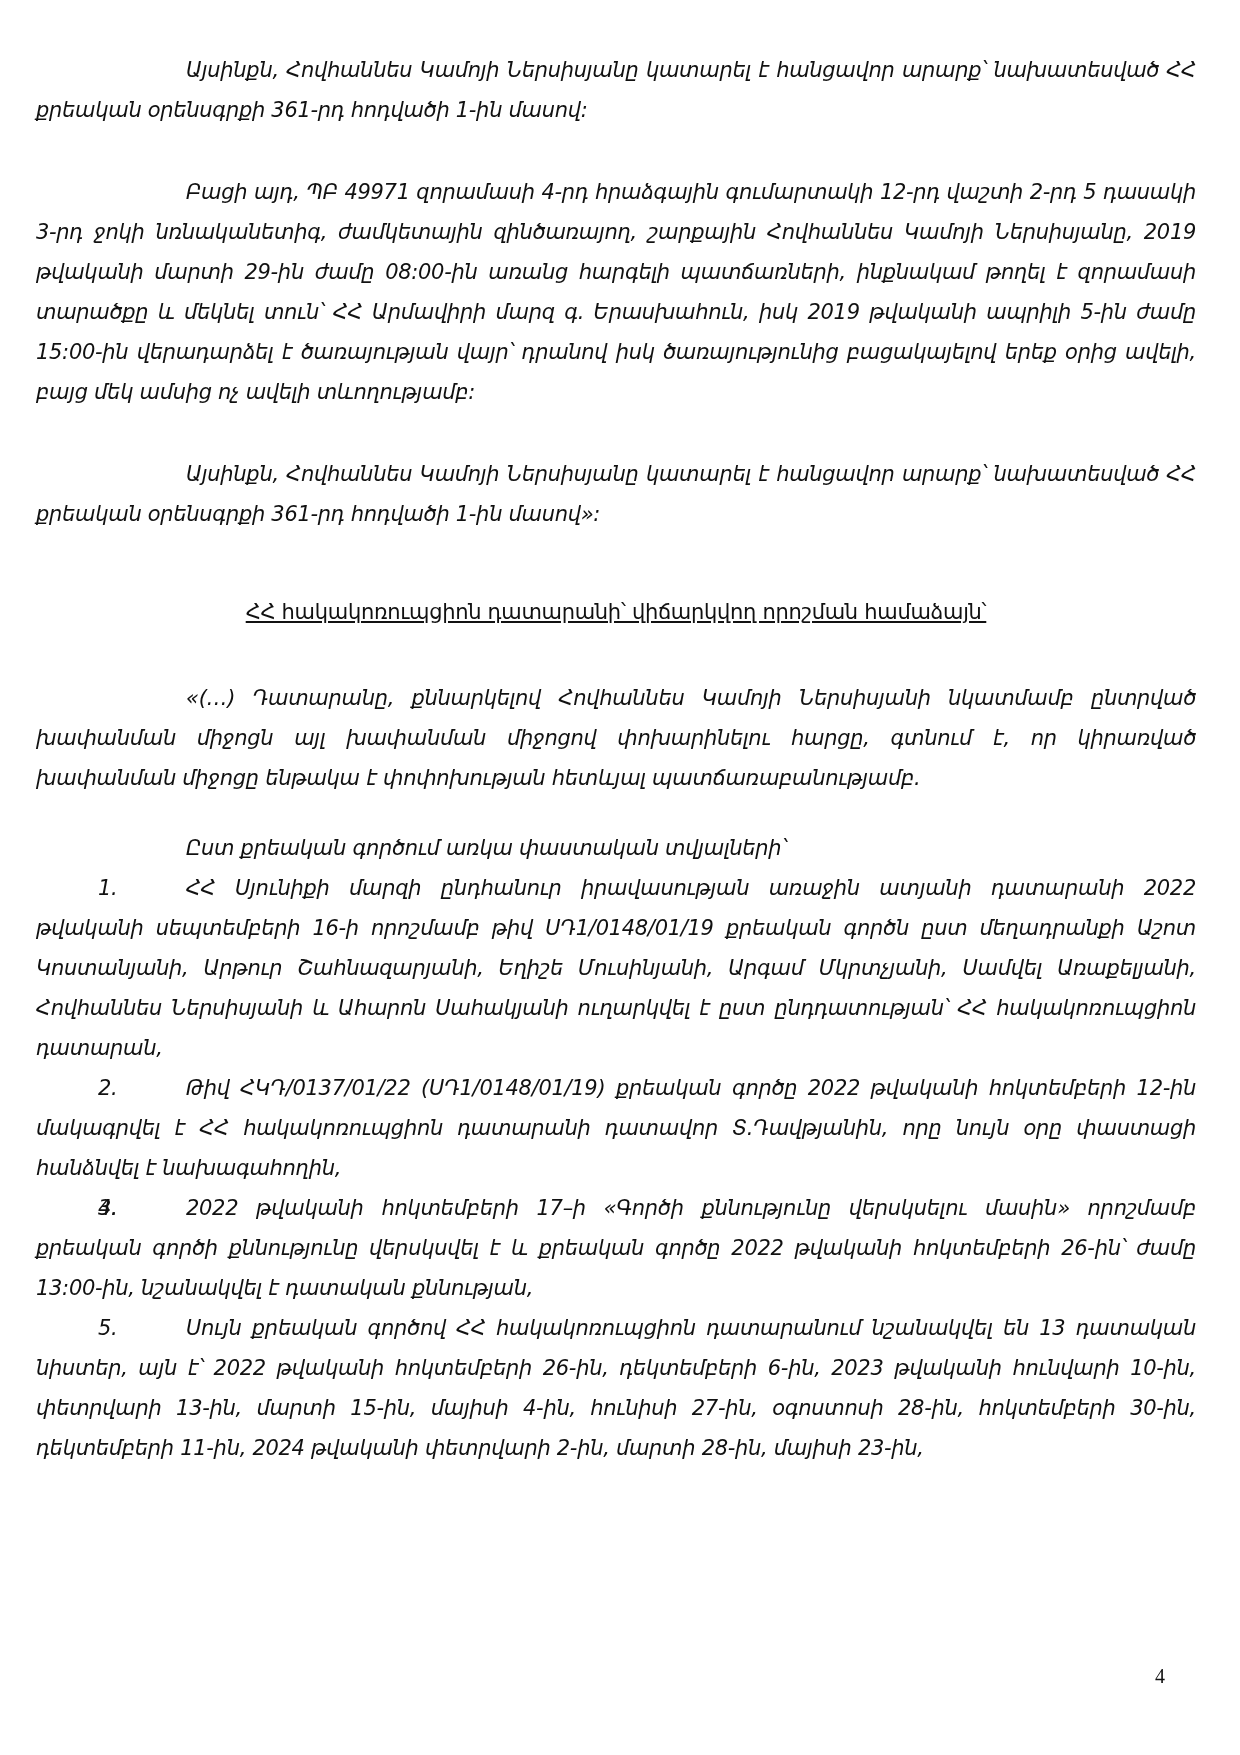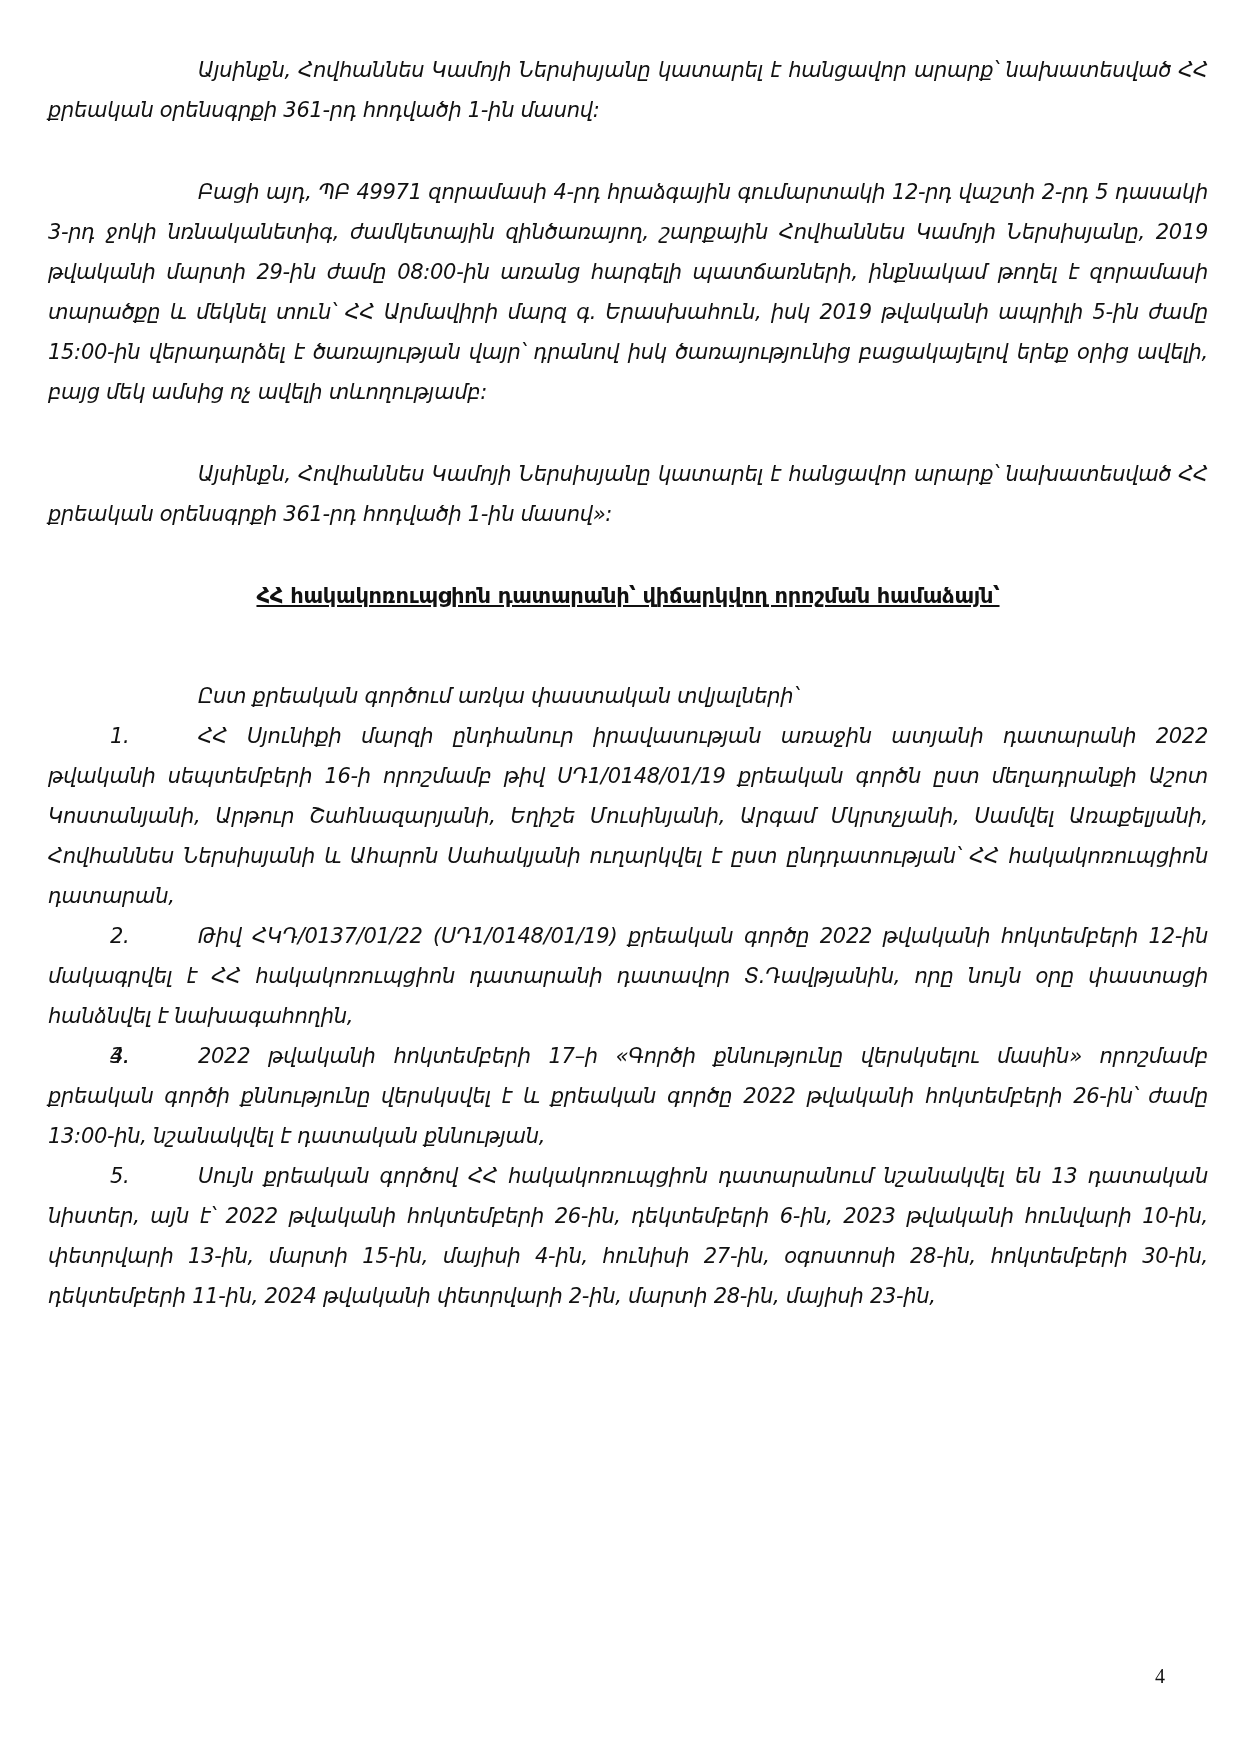--- a/index.html
+++ b/index.html
@@ -1,42 +1,43 @@
 <!DOCTYPE html>
 <html><head>
 <meta charset="utf-8">
 <style>
   html, body { margin: 0; padding: 0; background: #ffffff; }
   body { width: 1240px; height: 1755px; position: relative; overflow: hidden;
          font-family: "DejaVu Sans", "Liberation Sans", sans-serif; color: #111111; }
-  .page { position: absolute; left: 48px; top: 50px; width: 1160px; }
+  .page { position: absolute; left: 36px; top: 50px; width: 1160px; }
   .p { font-style: italic; font-size: 21px; line-height: 40px; text-align: justify;
        text-align-last: left; margin: 0; text-indent: 150px; letter-spacing: -0.3px; }
   .gap-lg { height: 42px; }
   .gap-md { height: 30px; }
-  .heading { text-align: center; font-weight: bold; font-size: 21px; line-height: 40px;
-             text-decoration: underline; margin: 0; letter-spacing: -0.3px; }
+  .heading { text-align: center; font-weight: normal; font-size: 21px; line-height: 40px;
+             text-decoration: underline; margin: 16px; letter-spacing: -0.3px; }
   .item { font-style: italic; font-size: 21px; line-height: 40px; text-align: justify;
           margin: 0; position: relative; text-indent: 150px; letter-spacing: -0.3px; }
   .item .num { position: absolute; left: 62px; top: 0; text-indent: 0; }
   .page-number { position: absolute; left: 1155px; top: 1665px; font-size: 20px;
                  font-family: "Liberation Serif", "DejaVu Serif", serif; }
 </style>
 </head>
 <body>
 
 <div class="page">
   <p class="p">Այսինքն, Հովհաննես Կամոյի Ներսիսյանը կատարել է հանցավոր արարք՝ նախատեսված ՀՀ քրեական օրենսգրքի 361-րդ հոդվածի 1-ին մասով:</p>
   <div class="gap-lg"></div>
   <p class="p">Բացի այդ, ՊԲ 49971 զորամասի 4-րդ հրաձգային գումարտակի 12-րդ վաշտի 2-րդ 5 դասակի 3-րդ ջոկի նռնականետիգ, ժամկետային զինծառայող, շարքային Հովհաննես Կամոյի Ներսիսյանը, 2019 թվականի մարտի 29-ին ժամը 08:00-ին առանց հարգելի պատճառների, ինքնակամ թողել է զորամասի տարածքը և մեկնել տուն՝ ՀՀ Արմավիրի մարզ գ. Երասխահուն, իսկ 2019 թվականի ապրիլի 5-ին ժամը 15:00-ին վերադարձել է ծառայության վայր՝ դրանով իսկ ծառայությունից բացակայելով երեք օրից ավելի, բայց մեկ ամսից ոչ ավելի տևողությամբ:</p>
   <div class="gap-lg"></div>
   <p class="p">Այսինքն, Հովհաննես Կամոյի Ներսիսյանը կատարել է հանցավոր արարք՝ նախատեսված ՀՀ քրեական օրենսգրքի 361-րդ հոդվածի 1-ին մասով»:</p>
   <div class="gap-lg"></div>
   <p class="heading">ՀՀ հակակոռուպցիոն դատարանի՝ վիճարկվող որոշման համաձայն՝</p>
   <div class="gap-md"></div>
+  <p class="p">«(…) Դատարանը, քննարկելով Հովհաննես Կամոյի Ներսիսյանի նկատմամբ ընտրված խափանման միջոցն այլ խափանման միջոցով փոխարինելու հարցը, գտնում է, որ կիրառված խափանման միջոցը ենթակա է փոփոխության հետևյալ պատճառաբանությամբ.</p>
   <div class="gap-md"></div>
   <p class="p">Ըստ քրեական գործում առկա փաստական տվյալների՝</p>
 
   <div class="item">
     <span class="num">1.</span>
     <span>ՀՀ Սյունիքի մարզի ընդհանուր իրավասության առաջին ատյանի դատարանի 2022 թվականի սեպտեմբերի 16-ի որոշմամբ թիվ ՍԴ1/0148/01/19 քրեական գործն ըստ մեղադրանքի Աշոտ Կոստանյանի, Արթուր Շահնազարյանի, Եղիշե Մուսինյանի, Արգամ Մկրտչյանի, Սամվել Առաքելյանի, Հովհաննես Ներսիսյանի և Ահարոն Սահակյանի ուղարկվել է ըստ ընդդատության՝ ՀՀ հակակոռուպցիոն դատարան,</span>
   </div>
   <div class="item">
     <span class="num">2.</span>
     <span>Թիվ ՀԿԴ/0137/01/22 (ՍԴ1/0148/01/19) քրեական գործը 2022 թվականի հոկտեմբերի 12-ին մակագրվել է ՀՀ հակակոռուպցիոն դատարանի դատավոր Տ.Դավթյանին, որը նույն օրը փաստացի հանձնվել է նախագահողին,</span>

